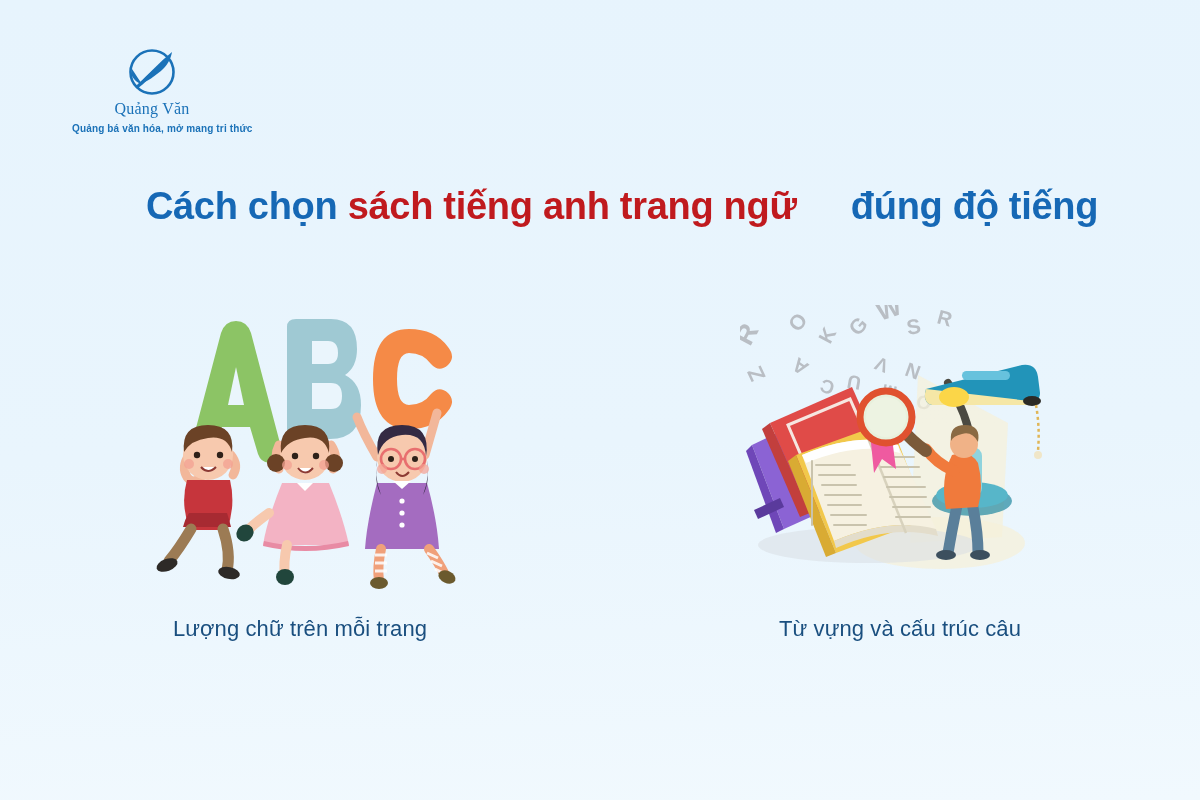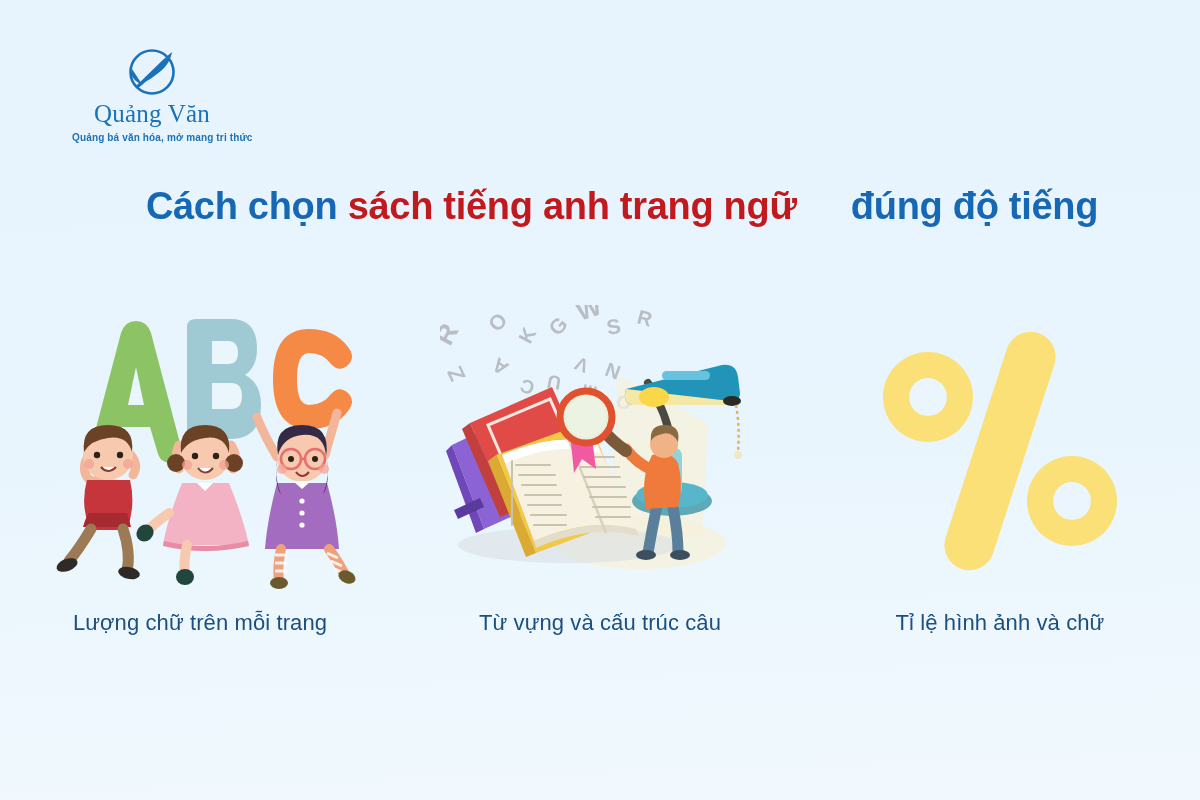--- a/index.html
+++ b/index.html
@@ -9,21 +9,21 @@
     font-family:"Liberation Sans", sans-serif;
     background:linear-gradient(178deg, #e7f4fd 0%, #e9f5fd 55%, #f1f9fe 100%);
     overflow:hidden; position:relative;
   }
 
   
   #logo { position:absolute; left:72px; top:44px; width:160px; text-align:center; }
   #logo-mark { width:100%; height:58px; display:block; }
   #logo-word {
     font-family:"Liberation Serif", serif;
-    font-size:25px; color:#1b72b8; letter-spacing:.2px;
+    font-size:16px; color:#1b72b8; letter-spacing:.2px;
     line-height:1.05; margin-top:-1px;
   }
   #logo-tag {
     font-size:10px; color:#1b72b8; margin-top:5px;
     letter-spacing:.15px; font-weight:600; white-space:nowrap;
   }
 
   
   #title {
     position:absolute; top:185px; left:0; width:1200px;
@@ -34,21 +34,21 @@
   .t-red  { color:#c01a1e; }
 
   
   #cols {
     position:absolute; top:300px; left:0; width:1200px; height:380px;
     display:flex; align-items:flex-start;
   }
   .col { flex:1; display:flex; flex-direction:column; align-items:center; }
   .art { height:290px; display:flex; align-items:flex-end; justify-content:center; }
   .cap {
-    margin-top:20px; font-size:22px; color:#1a4f7f;
+    margin-top:26px; font-size:22px; color:#1a4f7f;
     letter-spacing:.1px; white-space:nowrap;
   }
 </style>
 </head>
 <body>
 
 <div id="logo">
   <svg id="logo-mark" viewBox="0 0 100 58">
     <circle cx="50" cy="28" r="21.5" fill="none" stroke="#1b72b8" stroke-width="2.6"></circle>
     <path d="M70 8 C58 18 46 30 36 41 C44 38 54 32 62 24 C67 19 69 13 70 8 Z" fill="#1b72b8"></path>
@@ -256,28 +256,14 @@
 
           <path d="M186 146 q-14 -10 -24 -22" stroke="#7b5a3a" stroke-width="12" fill="none" stroke-linecap="round"></path>
           <circle cx="146" cy="112" r="26" fill="#e8f0dc" stroke="#e0512f" stroke-width="7"></circle>
           <circle cx="146" cy="112" r="20" fill="#eef4e3" opacity=".8"></circle>
         </g>
       </svg>
     </div>
     <div class="cap">Từ vựng và cấu trúc câu</div>
   </div>
 
-  <div class="col">
-    <div class="art">
-      <svg width="260" height="285" viewBox="0 0 260 285">
-        <g>
-          <rect x="105" y="22" width="50" height="248" rx="25" fill="#fbdf77" transform="rotate(18 130 146)"></rect>
-          <circle cx="58" cy="92" r="45" fill="#fbdf77"></circle>
-          <circle cx="58" cy="92" r="19" fill="#eaf5fd"></circle>
-          <circle cx="202" cy="196" r="45" fill="#fbdf77"></circle>
-          <circle cx="202" cy="196" r="19" fill="#eaf5fd"></circle>
-        </g>
-      </svg>
-    </div>
-    <div class="cap">Tỉ lệ hình ảnh và chữ</div>
-  </div>
 
 </div>
 
 </body></html>

